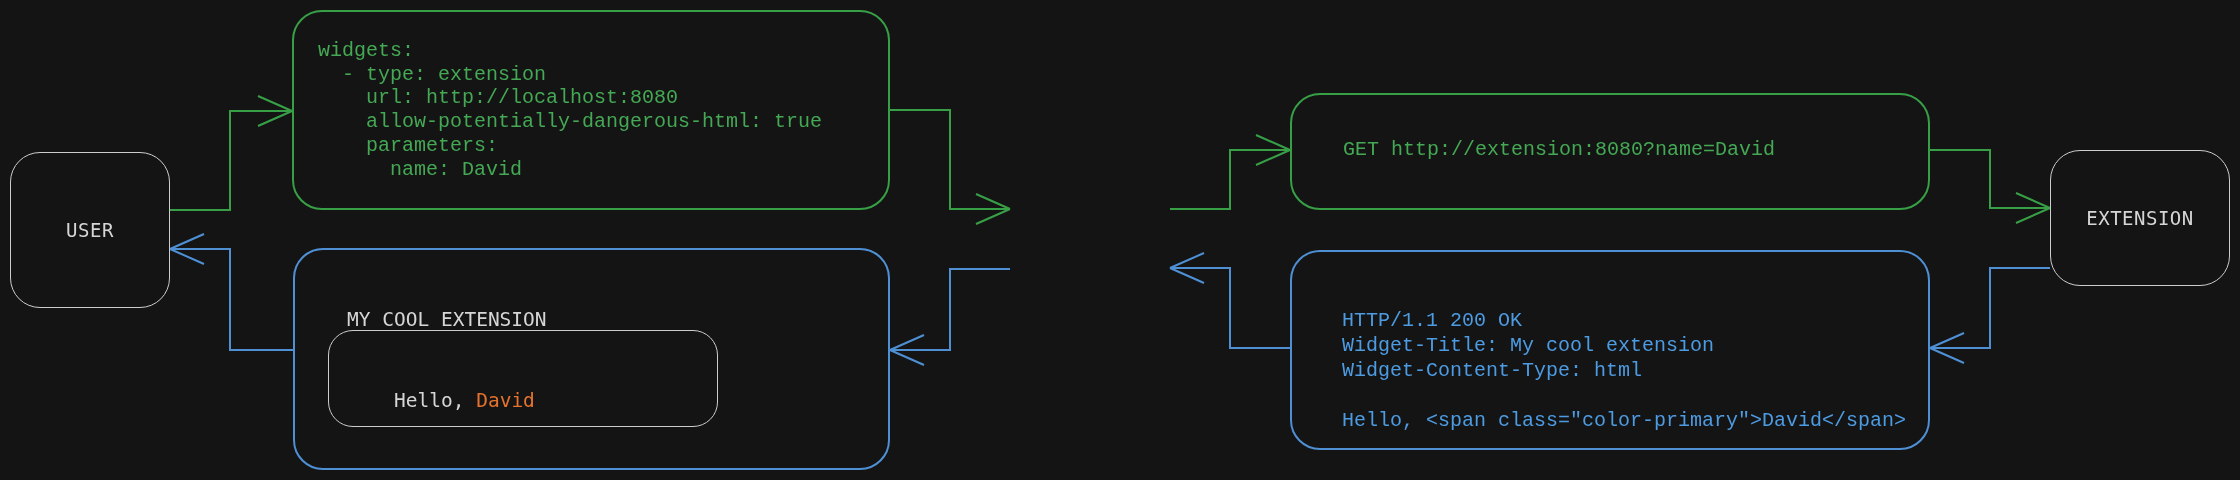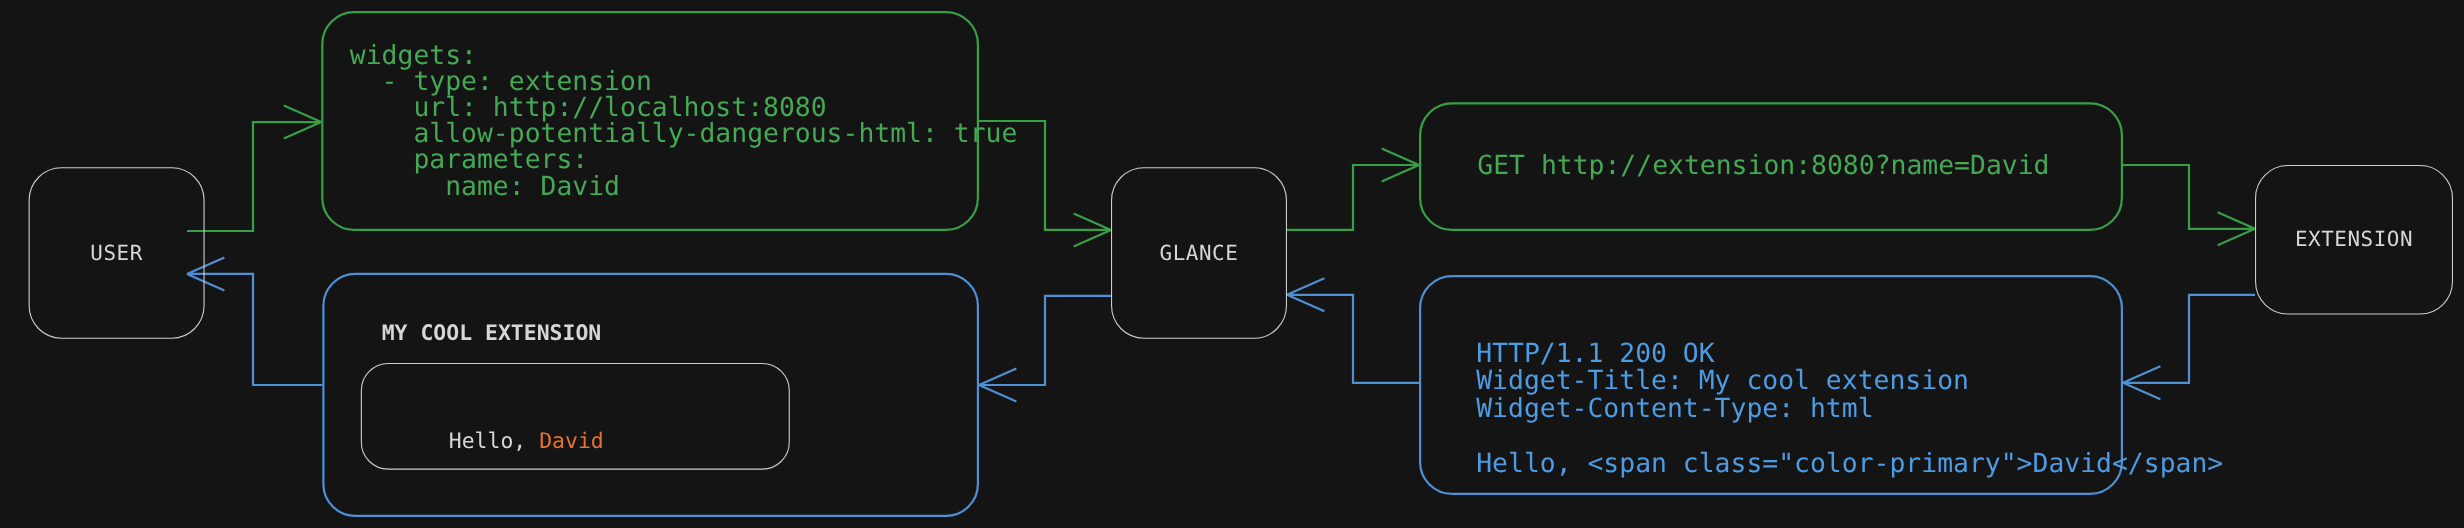--- a/index.html
+++ b/index.html
@@ -28,58 +28,59 @@
   .node{
     position:absolute;
     border:1.5px solid var(--gray-border);
     border-radius:30px;
     display:flex;align-items:center;justify-content:center;
     color:var(--gray-text);
     font-size:19px;
     letter-spacing:0.5px;
     box-sizing:border-box;
   }
-  #node-user{left:26px;top:152px;width:160px;height:156px;}
+  #node-user{left:10px;top:152px;width:160px;height:156px;}
   #node-glance{left:1010px;top:152px;width:160px;height:156px;}
   #node-extension{left:2050px;top:150px;width:180px;height:136px;}
 
   .code-box{
     position:absolute;
     border-radius:30px;
     box-sizing:border-box;
   }
   .code-box.green{border:2px solid var(--green-line);}
   .code-box.blue{border:2px solid var(--blue-line);}
   #config-box{left:292px;top:10px;width:598px;height:200px;}
   #request-box{left:1290px;top:93px;width:640px;height:117px;}
   #response-box{left:1290px;top:250px;width:640px;height:200px;}
   #widget-box{left:293px;top:248px;width:597px;height:222px;}
 
   .code-text{
     position:absolute;
     white-space:pre;
-    font-size:24px;
+    font-size:20px;
+    font-family:Liberation Mono, monospace;
   }
   .code-text.green{color:var(--green-text);}
   .code-text.blue{color:var(--blue-text);margin-top:19px;}
   #config-text{left:318px;top:39px;line-height:23.7px;}
   #request-text{left:1343px;top:138px;line-height:24px;}
   #response-text{left:1342px;top:290px;line-height:24.9px;}
 
   #widget-title{
-    position:absolute;left:347px;top:291px;
-    color:var(--gray-text);font-size:19.5px;white-space:pre;font-weight:bold;
+    position:absolute;left:347px;top:308px;
+    color:var(--gray-text);font-size:19.5px;white-space:pre;
   }
   #widget-inner{
     position:absolute;left:328px;top:330px;width:390px;height:97px;
     border:1.5px solid var(--gray-border);border-radius:25px;
     box-sizing:border-box;
   }
   #widget-greeting{
-    position:absolute;left:361px;top:366px;
+    position:absolute;left:347px;top:366px;
     font-size:19.5px;white-space:pre;
   }
   #widget-greeting .prefix{color:var(--gray-text);}
   #widget-greeting .name{color:var(--orange-text);}
 </style>
 </head>
 <body>
 
 <div class="canvas">
 
@@ -91,23 +92,20 @@
     <path class="green" d="M1930 150 H1990 V208 H2048 M2016 193 L2050 208 M2016 223 L2050 208"></path>
 
     <path class="blue" d="M2050 268 H1990 V348 H1932 M1964 333 L1930 348 M1964 363 L1930 348"></path>
     <path class="blue" d="M1290 348 H1230 V268 H1172 M1204 253 L1170 268 M1204 283 L1170 268"></path>
     <path class="blue" d="M1010 269 H950 V350 H892 M924 335 L890 350 M924 365 L890 350"></path>
     <path class="blue" d="M293 350 H230 V249 H172 M204 234 L170 249 M204 264 L170 249"></path>
   </svg>
 
   <div class="node" id="node-user">
     <span>USER</span>
-  </div>
-  <div class="node" id="node-glance">
-    <span>GLANCE</span>
   </div>
   <div class="node" id="node-extension">
     <span>EXTENSION</span>
   </div>
 
   <div class="code-box green" id="config-box"></div>
   <div class="code-text green" id="config-text">widgets:
   - type: extension
     url: http://localhost:8080
     allow-potentially-dangerous-html: true

